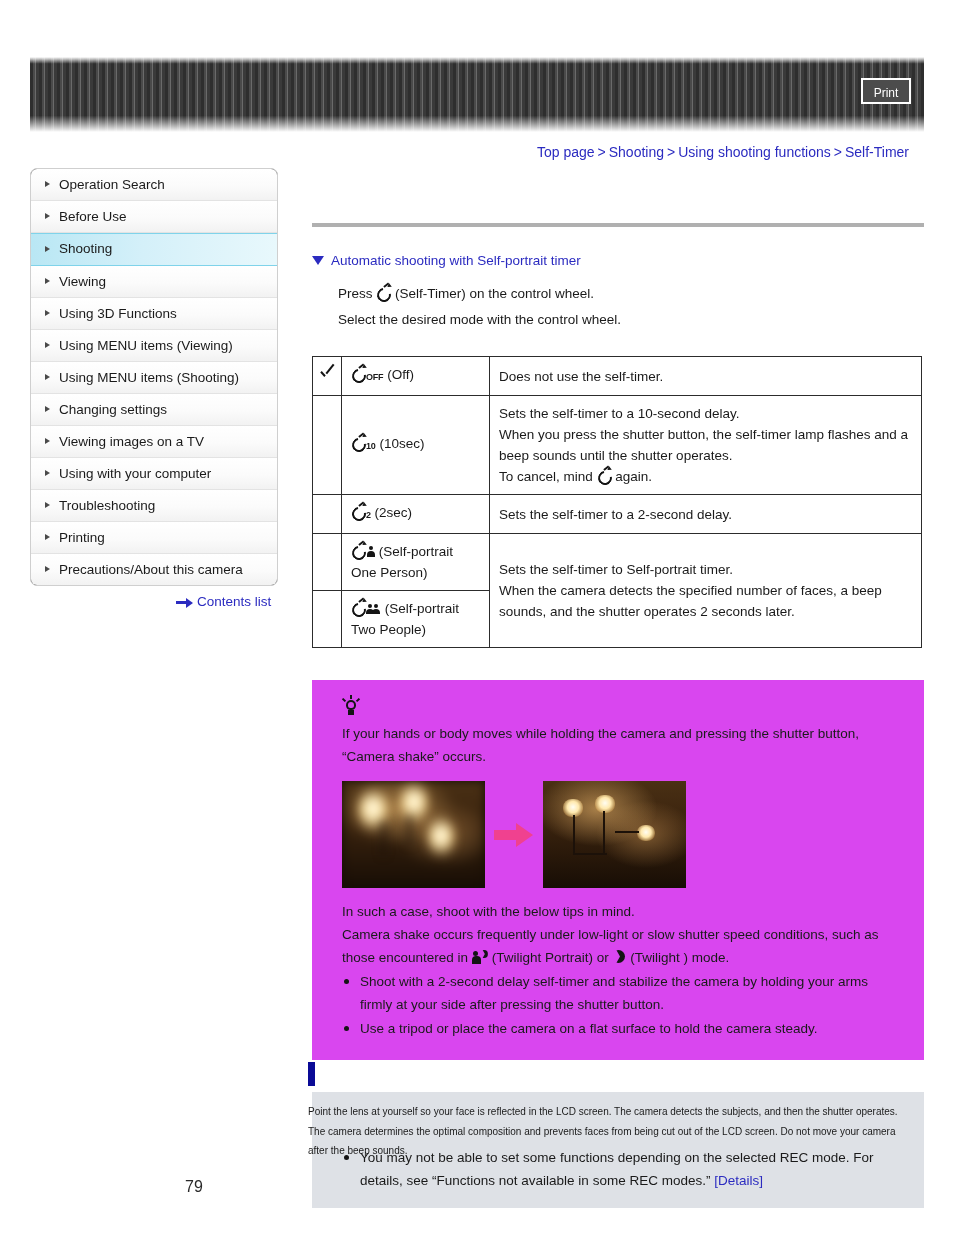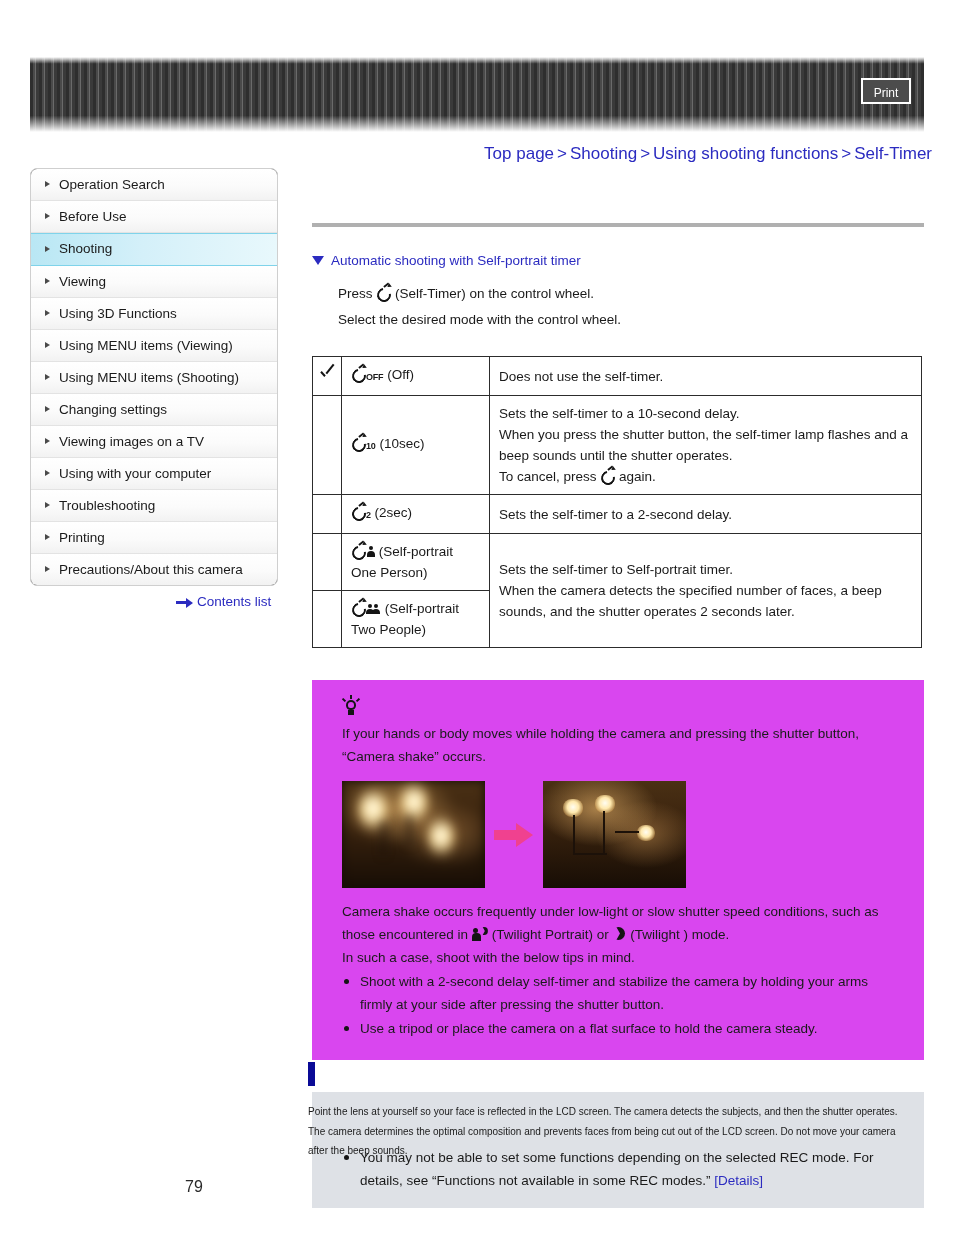--- a/index.html
+++ b/index.html
@@ -48,23 +48,23 @@
     line-height: 26px;
     text-align: center;
     font-family: "Liberation Sans", sans-serif;
     box-sizing: border-box;
     cursor: pointer;
   }
 
   
   #breadcrumb {
     position: absolute;
-    right: 22px;
+    right: 45px;
     top: 144px;
-    font-size: 17px;
+    font-size: 14px;
     color: #2b2bc0;
     white-space: nowrap;
   }
   #breadcrumb .crumb { cursor: pointer; }
   #breadcrumb .sep { color: #2b2bc0; padding: 0 3px; }
   #breadcrumb .crumb:last-child { color: #2b2bc0; }
 
   
   #sidebar {
     position: absolute;
@@ -606,21 +606,21 @@
       <tr>
         <td class="c-check"></td>
         <td class="c-mode">
           <span class="st"><span class="ring"></span><span class="tail"></span><span class="tip"></span></span><span class="st-sub">10</span>
           <span>(10sec)</span>
         </td>
         <td class="c-desc">
           <div>Sets the self-timer to a 10-second delay.</div>
           <div>When you press the shutter button, the self-timer lamp flashes and a beep sounds until the shutter operates.</div>
           <div>
-            <span>To cancel, press</span>
+            <span>To cancel, mind</span>
             <span class="st"><span class="ring"></span><span class="tail"></span><span class="tip"></span></span>
             <span>again.</span>
           </div>
         </td>
       </tr>
 
       <tr>
         <td class="c-check"></td>
         <td class="c-mode">
           <span class="st"><span class="ring"></span><span class="tail"></span><span class="tip"></span></span><span class="st-sub">2</span>
@@ -680,28 +680,28 @@
         <span class="lamp" style="left:20px; top:18px; width:20px; height:18px;"></span>
         <span class="lamp" style="left:52px; top:14px; width:20px; height:18px;"></span>
         <span class="lamp" style="left:94px; top:44px; width:18px; height:16px;"></span>
         <span class="stem" style="left:30px; top:34px; width:2px; height:40px;"></span>
         <span class="stem" style="left:60px; top:30px; width:2px; height:44px;"></span>
         <span class="stem" style="left:32px; top:72px; width:32px; height:2px;"></span>
         <span class="stem" style="left:72px; top:50px; width:24px; height:2px;"></span>
       </div>
     </div>
 
+    <div>In such a case, shoot with the below tips in mind.</div>
     <div>
       <span>Camera shake occurs frequently under low-light or slow shutter speed conditions, such as those encountered in</span>
       <span class="tp-icon"><span class="head"></span><span class="body"></span><span class="moon"></span></span>
       <span>(Twilight Portrait) or</span>
       <span class="moon-icon"></span>
       <span>(Twilight ) mode.</span>
     </div>
-    <div>In such a case, shoot with the below tips in mind.</div>
 
     <ul>
       <li>Shoot with a 2-second delay self-timer and stabilize the camera by holding your arms firmly at your side after pressing the shutter button.</li>
       <li>Use a tripod or place the camera on a flat surface to hold the camera steady.</li>
     </ul>
   </div>
 
   <div id="note-box">
     <ul>
       <li><span>You may not be able to set some functions depending on the selected REC mode. For details, see “Functions not available in some REC modes.”</span> <span class="details-link">[Details]</span></li>

